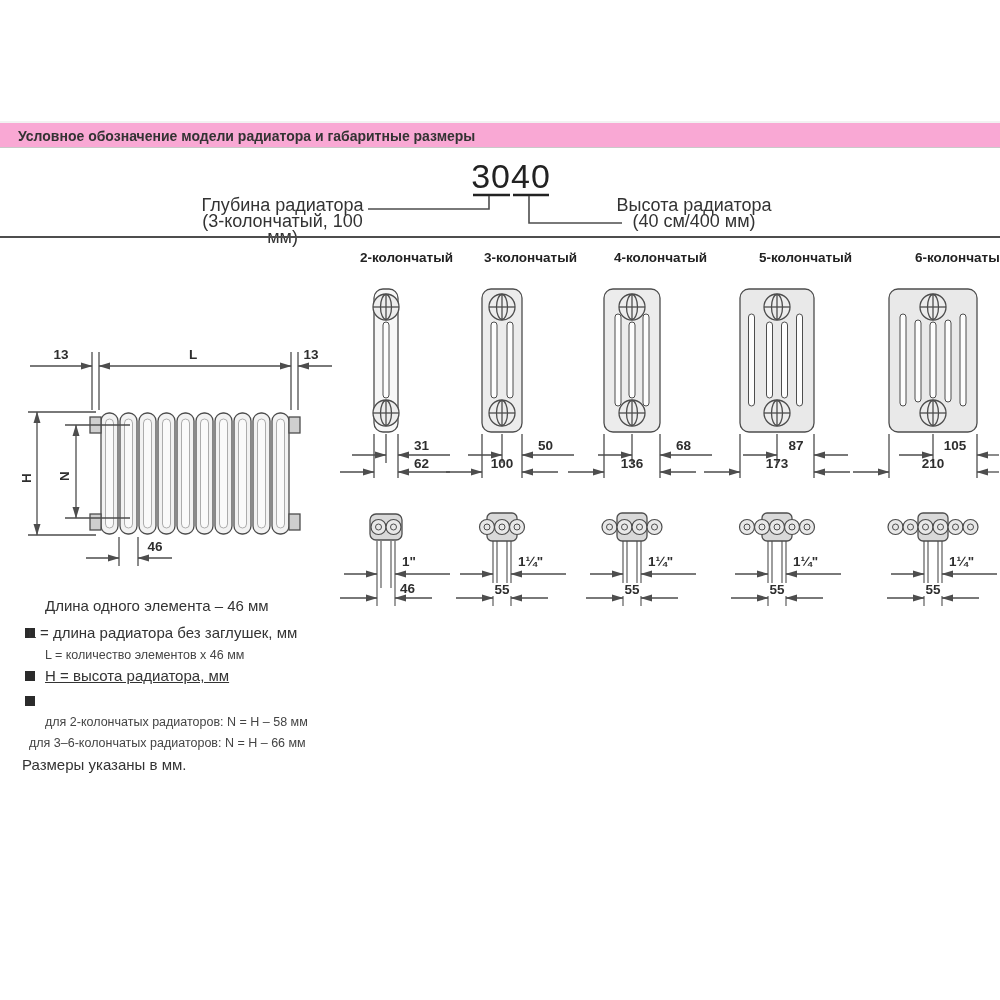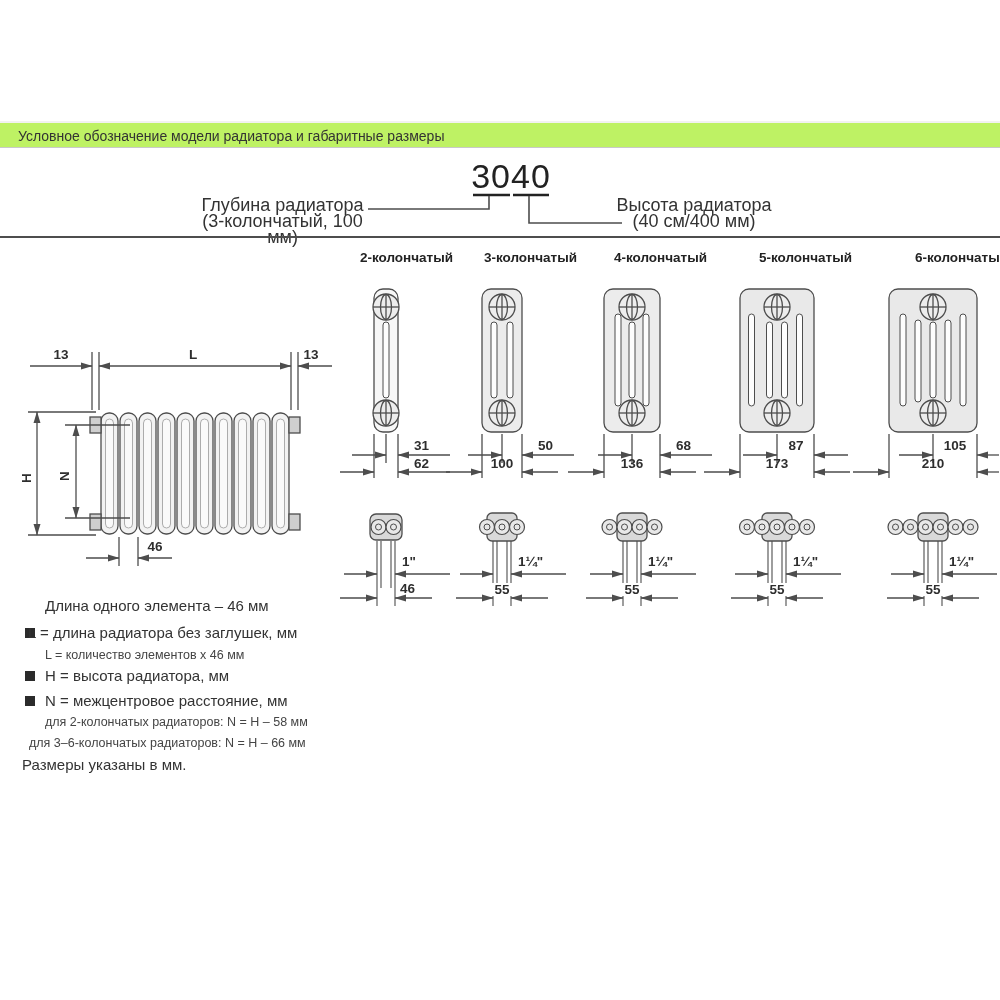--- a/index.html
+++ b/index.html
@@ -1,21 +1,21 @@
 <!DOCTYPE html>
 <html><head>
 <meta charset="utf-8">
 <style>
   html,body{margin:0;padding:0;background:#fff;}
   #stage{position:relative;width:1000px;height:1000px;background:#fff;overflow:hidden;
          font-family:"Liberation Sans","DejaVu Sans",sans-serif;color:#2e2e2e;}
   .abs{position:absolute;}
-  #headerbar{left:0;right:0;top:121px;height:27px;background:#bef264;
+  #headerbar{left:0;right:0;top:121px;height:27px;background:#f9a8d4;
              border-top:2px solid #f2f2f2;border-bottom:1px solid #c9c9c9;
-             line-height:27px;padding-left:18px;font-size:14px;font-weight:normal;color:#333;box-sizing:border-box;}
+             line-height:27px;padding-left:18px;font-size:14px;font-weight:bold;color:#333;box-sizing:border-box;}
   .codelabel{font-size:18px;line-height:16px;text-align:center;color:#333;font-weight:500;}
   .coltitle{width:150px;text-align:right;font-size:13.5px;font-weight:bold;color:#222;}
   .noteline{font-size:15px;font-weight:500;color:#333;white-space:nowrap;}
   .notesub{font-size:12.5px;font-weight:400;color:#444;white-space:nowrap;}
   .bullet{width:10px;height:10px;background:#2b2b2b;}
   .footerline{font-size:15px;font-weight:400;color:#333;white-space:nowrap;}
   svg text{font-family:"Liberation Sans","DejaVu Sans",sans-serif;}
   .dim{font-size:13.5px;font-weight:600;fill:#2e2e2e;}
   .big{font-size:34px;font-weight:500;fill:#222;letter-spacing:1px;}
 </style>
@@ -386,21 +386,20 @@
     </g>
   </svg>
 
   <div class="abs noteline" style="left:45px;top:597px;">Длина одного элемента – 46 мм</div>
 
   <div class="abs bullet" style="left:25px;top:628px;"></div>
   <div class="abs noteline" style="left:28px;top:624px;">L = длина радиатора без заглушек, мм</div>
   <div class="abs notesub" style="left:45px;top:648px;">L = количество элементов x 46 мм</div>
 
   <div class="abs bullet" style="left:25px;top:671px;"></div>
-  <div class="abs noteline" style="left:45px;top:667px;">H = высота радиатора, мм</div>
+  <div class="abs noteline" style="left:45px;top:667px;text-decoration:underline;">H = высота радиатора, мм</div>
 
   <div class="abs bullet" style="left:25px;top:696px;"></div>
-  <div class="abs noteline" style="left:45px;top:692px;">N = межцентровое расстояние, мм</div>
   <div class="abs notesub" style="left:45px;top:715px;">для 2-колончатых радиаторов: N = H – 58 мм</div>
   <div class="abs notesub" style="left:29px;top:736px;">для 3–6-колончатых радиаторов: N = H – 66 мм</div>
 
   <div class="abs footerline" style="left:22px;top:756px;">Размеры указаны в мм.</div>
 </div>
 
 </body></html>

